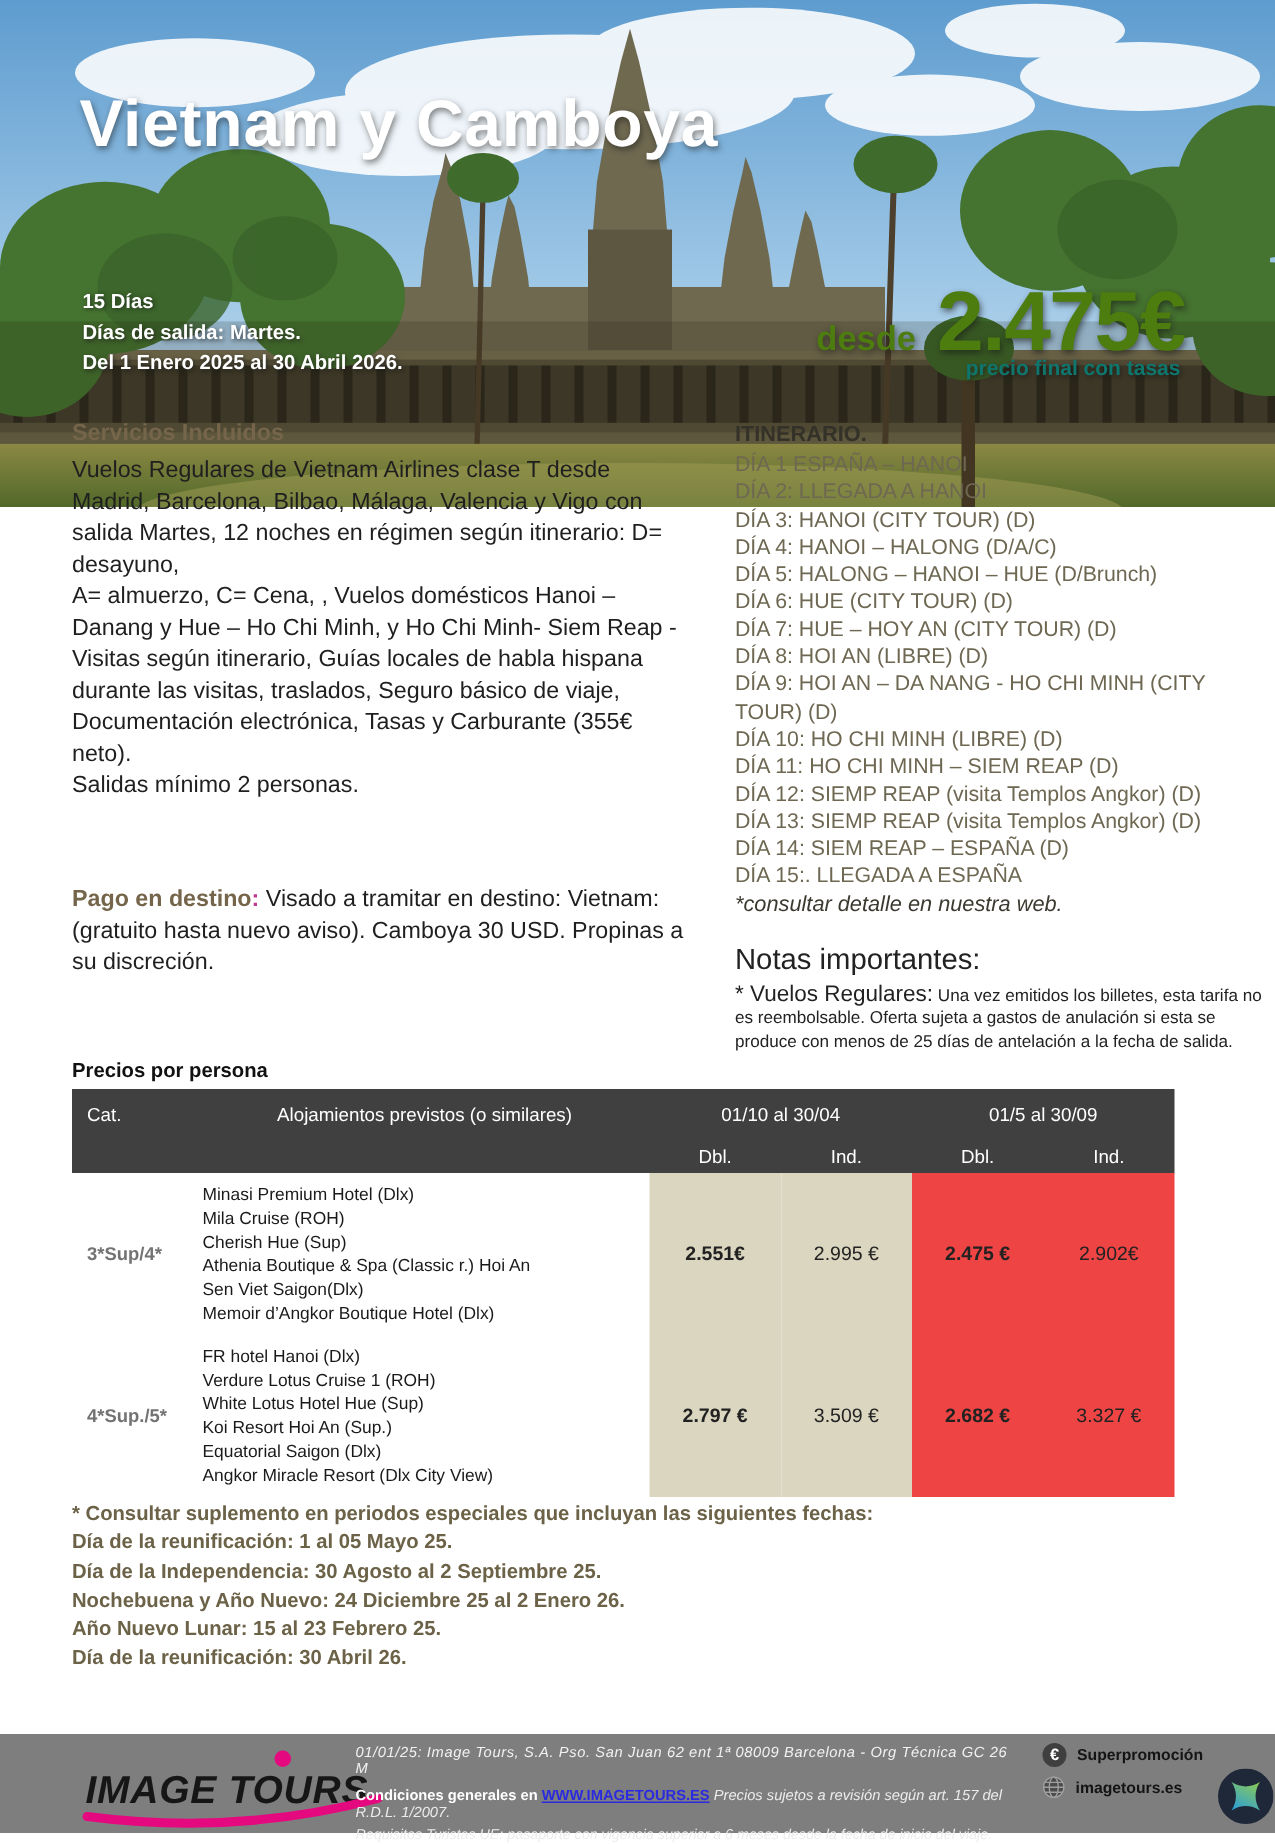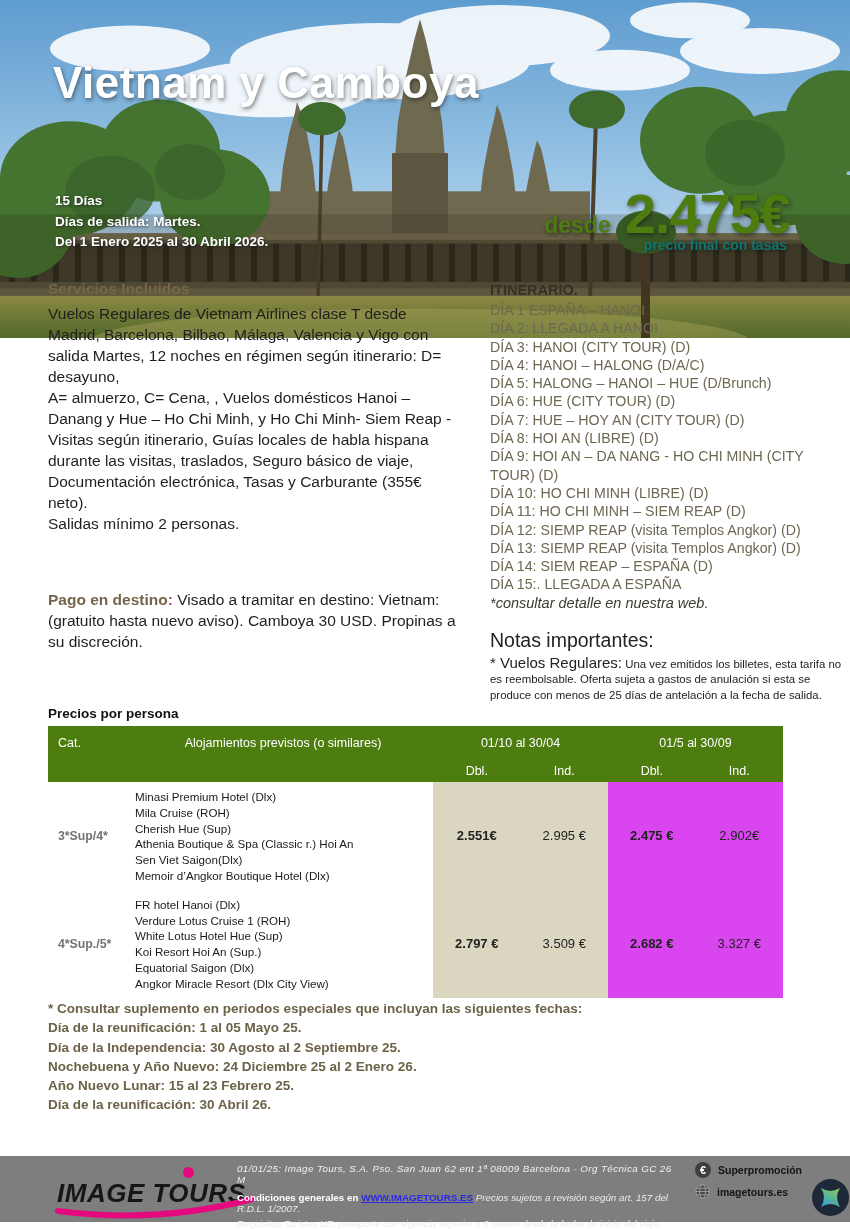--- a/index.html
+++ b/index.html
@@ -35,33 +35,33 @@
   .itin-list { font-size:14.2px; line-height:18.3px; color:#6e6852; }
   .itin-note { font-size:14.5px; font-style:italic; color:#3c3a30; margin-top:1px; }
   .notas-heading { font-size:19.5px; color:#222; margin-top:18px; margin-bottom:4px; }
   .notas-par { margin:0; line-height:14.5px; }
   .notas-lead { font-size:15px; color:#222; }
   .notas-body { font-size:11.4px; color:#222; }
 
   
   .tbl-title { position:absolute; left:48px; top:706px; font-size:13.5px; font-weight:bold; color:#111; }
   .price-table { position:absolute; left:48px; top:726px; width:735px; }
-  .pt-head { background:#4d7c0f; color:#fff; }
+  .pt-head { background:#404040; color:#fff; }
   .pt-grid { display:grid; grid-template-columns:85px 300px 87.5px 87.5px 87.5px 87.5px; }
   .pt-h1 { height:33px; align-items:center; font-size:12.5px; }
   .pt-h2 { height:23px; align-items:center; font-size:12.5px; }
   .pt-h1 .cell, .pt-h2 .cell { display:flex; align-items:center; justify-content:center; }
   .cell-cat-h { justify-content:flex-start !important; padding-left:10px; }
   .span2 { grid-column: span 2; }
   .pt-row { min-height:102px; font-size:11.6px; }
   .cell-cat { display:flex; align-items:center; padding-left:10px; font-weight:bold; font-size:12.3px; color:#737373; }
   .cell-hotels { padding:7px 4px 6px 2px; line-height:15.8px; color:#1a1a1a; }
   .cell-price { display:flex; align-items:center; justify-content:center; font-size:13px; color:#222; }
   .bg-p1 { background:#dbd6c0; }
-  .bg-p2 { background:#d946ef; }
+  .bg-p2 { background:#ef4444; }
   .bold { font-weight:bold; }
 
   .special-notes { position:absolute; left:48px; top:999px; width:640px; font-size:13.5px; font-weight:bold;
                    color:#6b6247; line-height:19.3px; }
 
   
   .footer { position:absolute; left:0; top:1156px; width:850px; height:66px; background:#7e7e7e; }
   .logo-wrap { position:absolute; left:57px; top:14px; width:200px; height:44px; }
   .logo-text { position:relative; font-size:26px; font-weight:bold; font-style:italic; color:#161616;
                letter-spacing:.5px; top:8px; }

